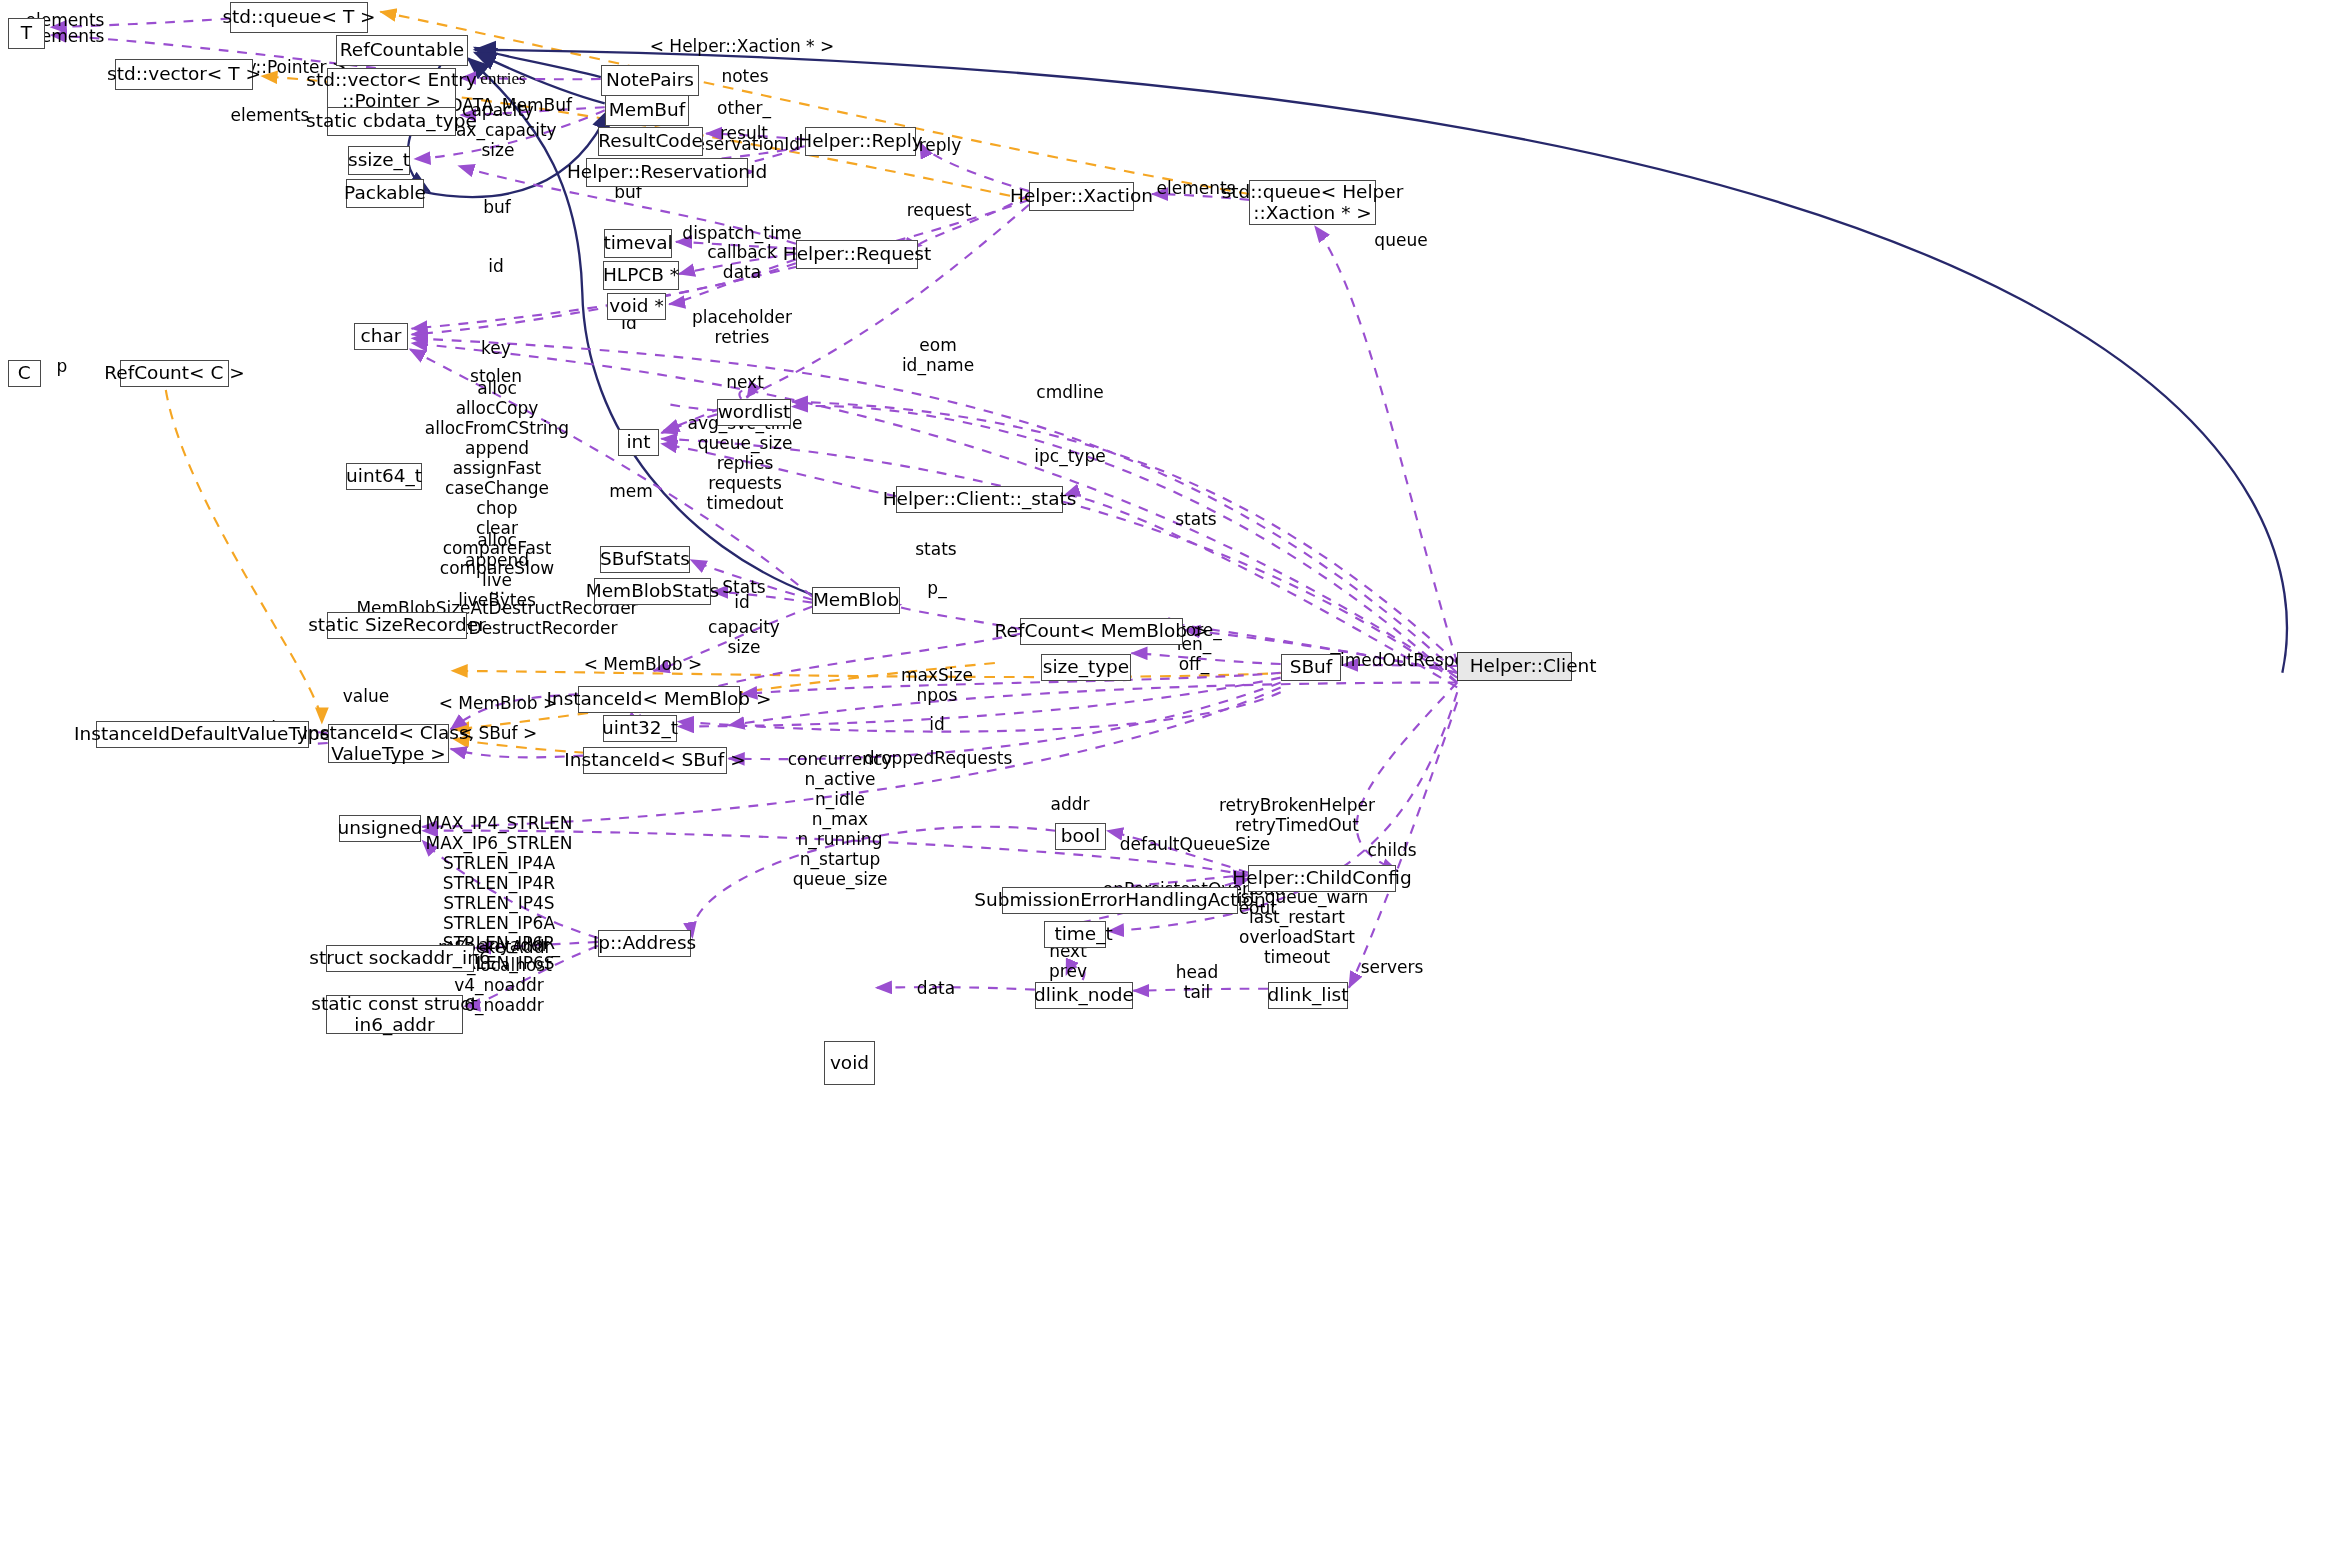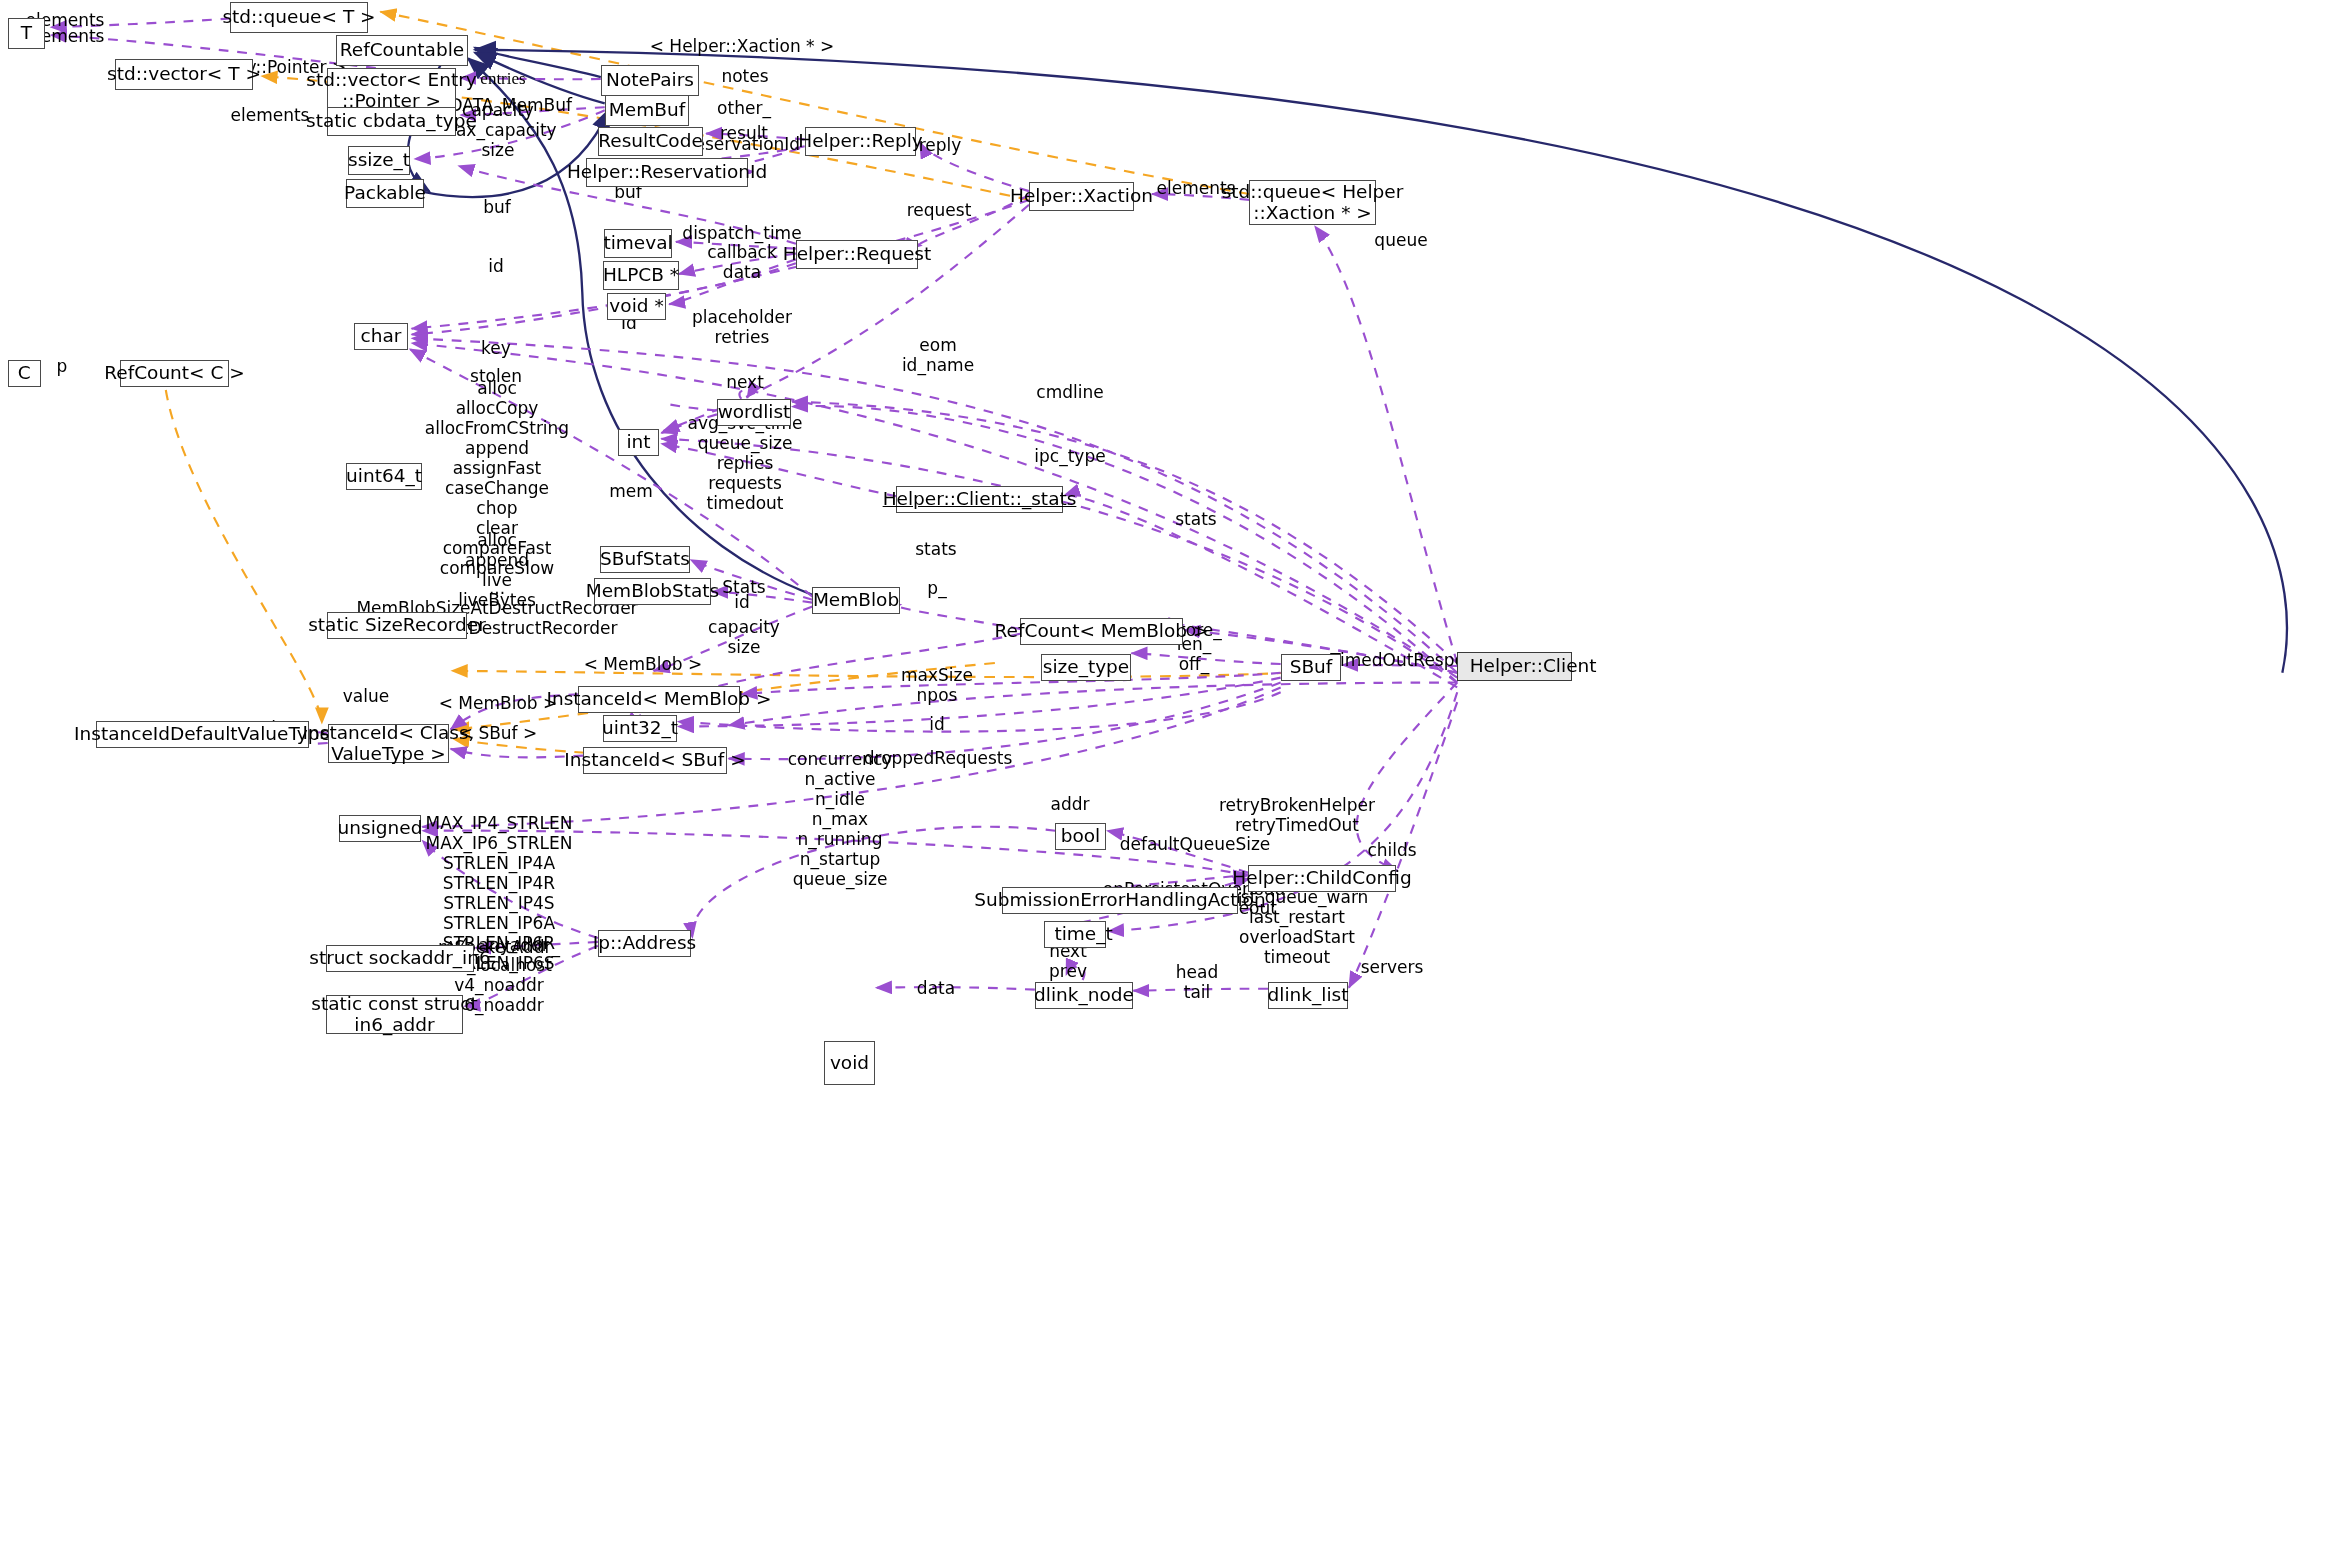--- a/index.html
+++ b/index.html
@@ -177,21 +177,21 @@
 ::Xaction * &gt;</div>
       <div class="node" style="left: 604px; top: 229px; width: 68px; height: 29px;">timeval</div>
       <div class="node" style="left: 796px; top: 240px; width: 122px; height: 29px;">Helper::Request</div>
       <div class="node" style="left: 603px; top: 261px; width: 76px; height: 29px;">HLPCB *</div>
       <div class="node" style="left: 607px; top: 293px; width: 59px; height: 27px;">void *</div>
       <div class="node" style="left: 354px; top: 323px; width: 54px; height: 27px;">char</div>
       <div class="node" style="left: 7.8px; top: 360px; width: 33px; height: 27px;">C</div>
       <div class="node" style="left: 120px; top: 360px; width: 109px; height: 27px;">RefCount&lt; C &gt;</div>
       <div class="node" style="left: 717px; top: 399px; width: 74px; height: 27px;">wordlist</div>
       <div class="node" style="left: 618px; top: 429px; width: 41px; height: 27px;">int</div>
-      <div class="node" style="left: 896px; top: 486px; width: 167px; height: 27px; text-decoration: underline;">Helper::Client::_stats</div>
+      <div class="node" style="left: 896px; top: 486px; width: 167px; height: 27px;">Helper::Client::_stats</div>
       <div class="node" style="left: 346px; top: 463px; width: 76px; height: 27px;">uint64_t</div>
       <div class="node" style="left: 600px; top: 546px; width: 90px; height: 27px;">SBufStats</div>
       <div class="node" style="left: 594px; top: 578px; width: 117px; height: 27px;">MemBlobStats</div>
       <div class="node" style="left: 812px; top: 587px; width: 88px; height: 27px;">MemBlob</div>
       <div class="node" style="left: 327px; top: 612px; width: 140px; height: 27px;">static SizeRecorder</div>
       <div class="node" style="left: 1020px; top: 618px; width: 163px; height: 27px;">RefCount&lt; MemBlob &gt;</div>
       <div class="node" style="left: 1041px; top: 654px; width: 90px; height: 27px;">size_type</div>
       <div class="node" style="left: 1281px; top: 654px; width: 60px; height: 27px;">SBuf</div>
       <div class="node highlight" style="left: 1457px; top: 652px; width: 115px; height: 29px; padding-left: 43px;">Helper::Client</div>
       <div class="node" style="left: 578px; top: 686px; width: 162px; height: 27px;">InstanceId&lt; MemBlob &gt;</div>

